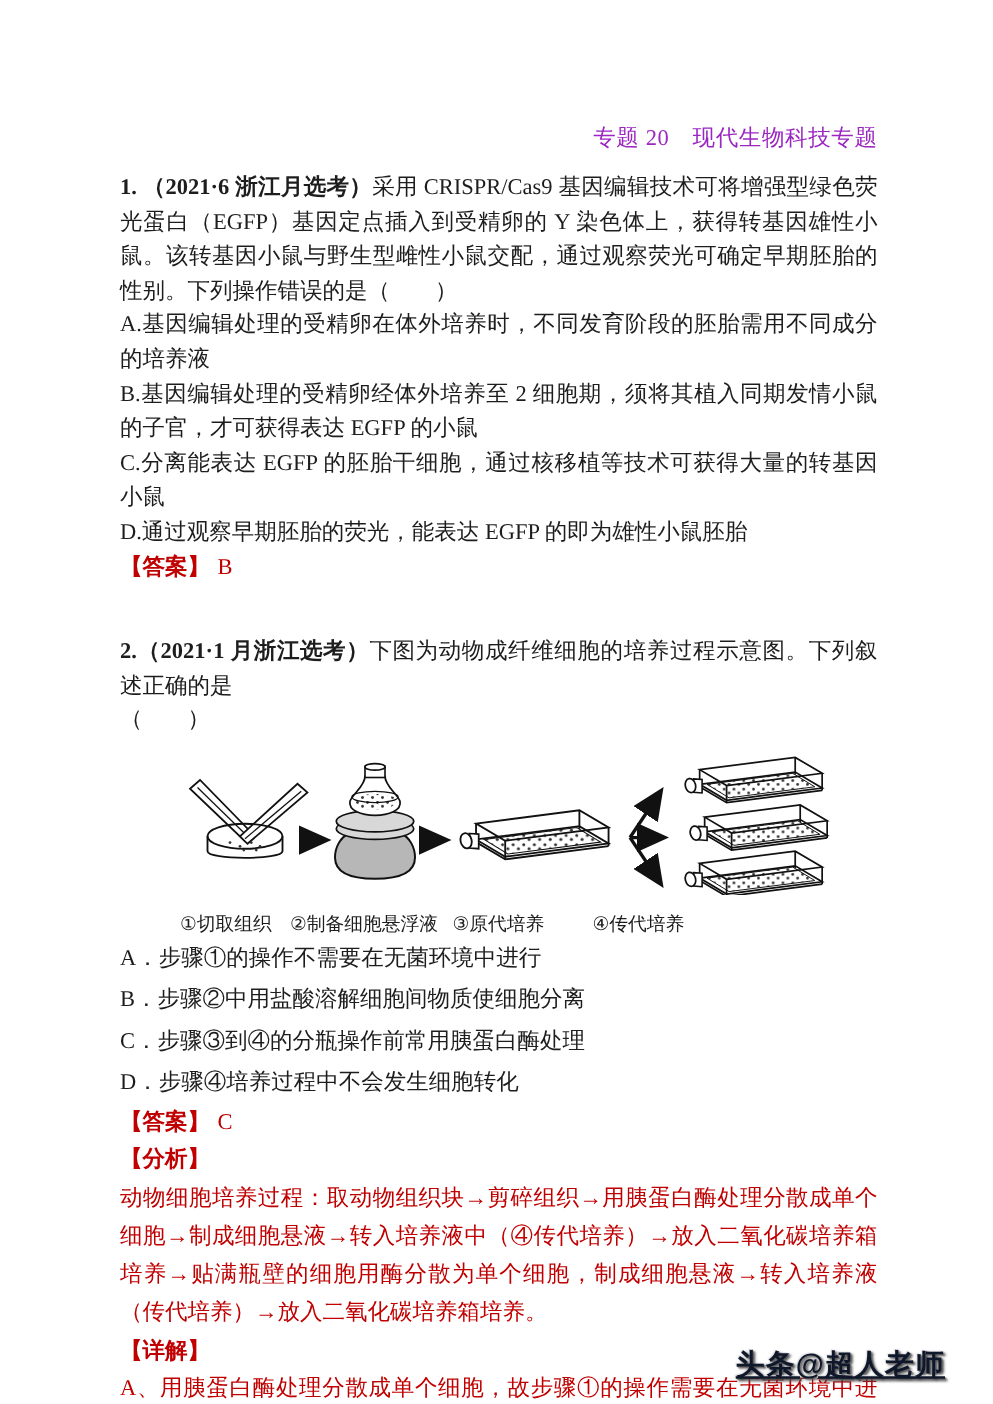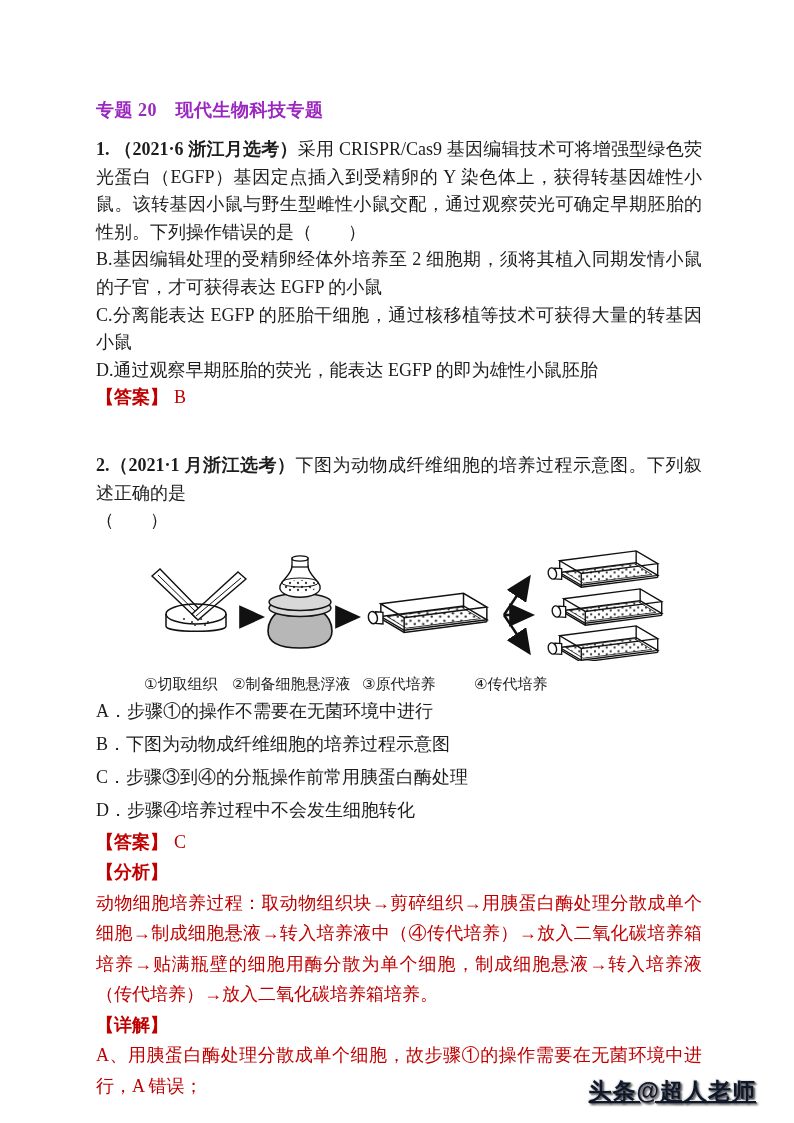--- a/index.html
+++ b/index.html
@@ -3,21 +3,21 @@
 <meta charset="utf-8">
 <style>
   html,body{margin:0;padding:0;}
   body{
     width:794px;height:1123px;background:#ffffff;position:relative;
     font-family:"Liberation Serif","DejaVu Serif",serif;
     color:#1d1d1d;overflow:hidden;
   }
   .content{position:absolute;left:96px;top:97px;width:606px;}
   .doc-title{
-    text-align:left;font-weight:bold;font-size:18px;line-height:26px;
+    text-align:right;font-weight:normal;font-size:18px;line-height:26px;
     color:var(--purple,#9B27C1);margin:0 0 13px 0;letter-spacing:.5px;
   }
   p{margin:0;font-size:18px;line-height:27.6px;text-align:justify;}
   .lead{font-weight:bold;}
   .red{color:var(--red,#C00000);}
   .tag{font-weight:bold;color:var(--red,#C00000);}
   .ansv{color:var(--red,#C00000);margin-left:6px;}
   .q2block{margin-top:40px;}
   .q2block .opt{line-height:33px;}
   .ansarea p{line-height:30.5px;}
@@ -38,20 +38,21 @@
 </style>
 </head>
 <body>
 
 <div class="content">
 
   <h1 class="doc-title">专题 20　现代生物科技专题</h1>
 
   <div>
     <p><span class="lead">1. （2021·6 浙江月选考）</span><span>采用 CRISPR/Cas9 基因编辑技术可将增强型绿色荧光蛋白（EGFP）基因定点插入到受精卵的 Y 染色体上，获得转基因雄性小鼠。该转基因小鼠与野生型雌性小鼠交配，通过观察荧光可确定早期胚胎的性别。下列操作错误的是（　　）</span></p>
+    <p class="opt">A.基因编辑处理的受精卵在体外培养时，不同发育阶段的胚胎需用不同成分的培养液</p>
     <p class="opt">B.基因编辑处理的受精卵经体外培养至 2 细胞期，须将其植入同期发情小鼠的子官，才可获得表达 EGFP 的小鼠</p>
     <p class="opt">C.分离能表达 EGFP 的胚胎干细胞，通过核移植等技术可获得大量的转基因小鼠</p>
     <p class="opt">D.通过观察早期胚胎的荧光，能表达 EGFP 的即为雄性小鼠胚胎</p>
     <p><span class="tag">【答案】</span><span class="ansv">B</span></p>
   </div>
 
   <div class="q2block">
     <p><span class="lead">2.（2021·1 月浙江选考）</span><span>下图为动物成纤维细胞的培养过程示意图。下列叙述正确的是</span></p>
     <p>（　　）</p>
 
@@ -131,21 +132,21 @@
       </svg>
       <div class="figlabels">
         <span class="fl1">①切取组织</span>
         <span class="fl2">②制备细胞悬浮液</span>
         <span class="fl3">③原代培养</span>
         <span class="fl4">④传代培养</span>
       </div>
     </div>
 
     <p class="opt">A．步骤①的操作不需要在无菌环境中进行</p>
-    <p class="opt">B．下图为动物成纤维细胞的培养过程示意图</p>
+    <p class="opt">B．步骤②中用盐酸溶解细胞间物质使细胞分离</p>
     <p class="opt">C．步骤③到④的分瓶操作前常用胰蛋白酶处理</p>
     <p class="opt">D．步骤④培养过程中不会发生细胞转化</p>
 
     <div class="ansarea">
       <p><span class="tag">【答案】</span><span class="ansv">C</span></p>
       <p class="tag">【分析】</p>
       <p class="red">动物细胞培养过程：取动物组织块→剪碎组织→用胰蛋白酶处理分散成单个细胞→制成细胞悬液→转入培养液中（④传代培养）→放入二氧化碳培养箱培养→贴满瓶壁的细胞用酶分散为单个细胞，制成细胞悬液→转入培养液（传代培养）→放入二氧化碳培养箱培养。</p>
       <p class="tag">【详解】</p>
       <p class="red">A、用胰蛋白酶处理分散成单个细胞，故步骤①的操作需要在无菌环境中进行，A 错误；</p>
     </div>

